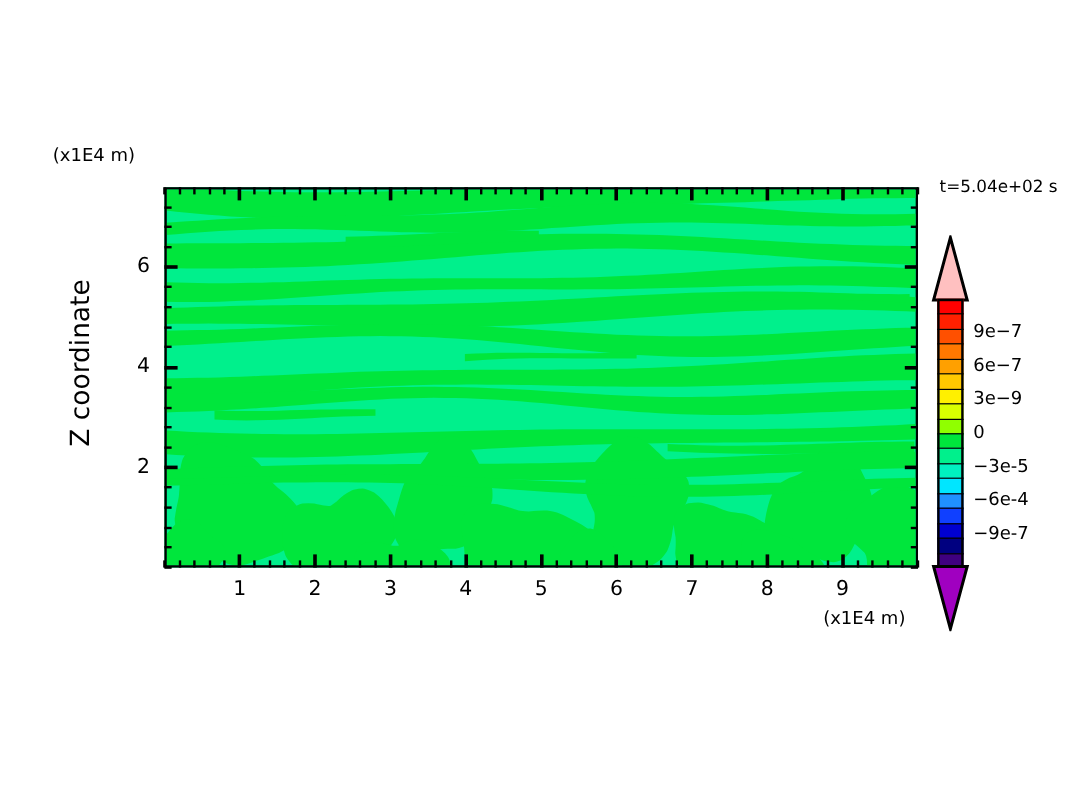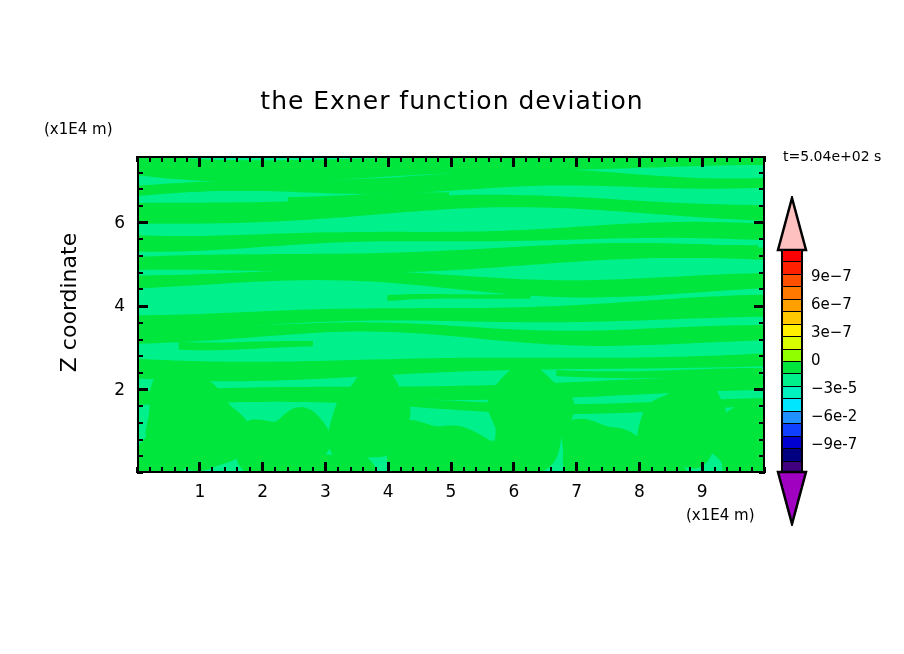--- a/index.html
+++ b/index.html
@@ -44,21 +44,20 @@
     position:absolute;left:781px;top:249px;width:22px;height:224px;
     border:2px solid #000;box-sizing:border-box;pointer-events:none;
   }
   svg{display:block;}
 </style>
 </head>
 <body>
 
 <div id="stage">
 
-  <div class="txt" id="title">the Exner function deviation</div>
   <div class="txt" id="zunit">(x1E4 m)</div>
   <div class="txt" id="xunit">(x1E4 m)</div>
   <div class="txt" id="tstamp">t=5.04e+02 s</div>
   <div class="txt" id="yaxis-label">Z coordinate</div>
 
   <div id="plotbox">
     <svg id="field" viewBox="0 0 628 317" preserveAspectRatio="none">
       <rect x="0" y="0" width="628" height="317" fill="#00F08C"></rect>
       <g id="blobs">
           <path d="M-10.0,-3.5L-1.0,-2.8L8.0,-2.1L17.0,-1.5L26.0,-0.9L35.0,-0.3L44.0,0.2L53.0,0.7L62.0,1.1L71.0,1.4L80.0,1.7L89.0,1.9L98.0,2.1L107.0,2.2L116.0,2.3L125.0,2.3L134.0,2.3L143.0,2.2L152.0,2.1L161.0,2.0L170.0,1.8L179.0,1.6L188.0,1.4L197.0,1.2L206.0,1.0L215.0,0.8L224.0,0.6L233.0,0.4L242.0,0.2L251.0,-0.0L260.0,-0.2L269.0,-0.3L278.0,-0.4L287.0,-0.5L296.0,-0.5L305.0,-0.6L314.0,-0.6L323.0,-0.6L332.0,-0.6L341.0,-0.5L350.0,-0.5L359.0,-0.5L368.0,-0.4L377.0,-0.4L386.0,-0.4L395.0,-0.3L404.0,-0.3L413.0,-0.4L422.0,-0.4L431.0,-0.5L440.0,-0.7L449.0,-0.8L458.0,-1.0L467.0,-1.3L476.0,-1.5L485.0,-1.9L494.0,-2.2L503.0,-2.6L512.0,-3.1L521.0,-3.6L530.0,-4.0L539.0,-4.6L548.0,-5.1L557.0,-5.7L566.0,-6.2L575.0,-6.8L584.0,-7.3L593.0,-7.8L602.0,-8.3L611.0,-8.8L620.0,-9.3L629.0,-9.7L638.0,-10.1L638.0,7.1L629.0,7.1L620.0,7.1L611.0,7.2L602.0,7.3L593.0,7.4L584.0,7.6L575.0,7.8L566.0,8.0L557.0,8.3L548.0,8.6L539.0,8.9L530.0,9.2L521.0,9.5L512.0,9.7L503.0,10.0L494.0,10.3L485.0,10.6L476.0,10.9L467.0,11.1L458.0,11.4L449.0,11.6L440.0,11.9L431.0,12.1L422.0,12.3L413.0,12.5L404.0,12.7L395.0,12.9L386.0,13.2L377.0,13.4L368.0,13.6L359.0,13.9L350.0,14.2L341.0,14.5L332.0,14.8L323.0,15.1L314.0,15.5L305.0,15.9L296.0,16.3L287.0,16.8L278.0,17.3L269.0,17.8L260.0,18.3L251.0,18.8L242.0,19.4L233.0,19.9L224.0,20.5L215.0,21.0L206.0,21.5L197.0,22.1L188.0,22.6L179.0,23.0L170.0,23.4L161.0,23.8L152.0,24.1L143.0,24.4L134.0,24.5L125.0,24.7L116.0,24.7L107.0,24.6L98.0,24.5L89.0,24.3L80.0,24.0L71.0,23.6L62.0,23.1L53.0,22.6L44.0,21.9L35.0,21.2L26.0,20.4L17.0,19.5L8.0,18.6L-1.0,17.6L-10.0,16.6Z" fill="#00E63C"></path>
@@ -278,19 +277,19 @@
     </div>
   <div id="cb-frame"></div>
 
   <svg class="txt" style="left:775px;top:470px;" width="34" height="56">
     <polygon id="cb-bot-arrow" points="17,54 3,2 31,2" stroke="#000" stroke-width="2.5" stroke-linejoin="miter" fill="#A000C0"></polygon>
   </svg>
 
   <div id="cb-labels">
       <div class="cb-label" style="left: 811px; top: 267px;">9e−7</div>
       <div class="cb-label" style="left: 811px; top: 295px;">6e−7</div>
-      <div class="cb-label" style="left: 811px; top: 323px;">3e−7</div>
+      <div class="cb-label" style="left: 811px; top: 323px;">3e−9</div>
       <div class="cb-label" style="left: 811px; top: 351px;">0</div>
       <div class="cb-label" style="left: 811px; top: 379px;">−3e-5</div>
-      <div class="cb-label" style="left: 811px; top: 407px;">−6e-2</div>
+      <div class="cb-label" style="left: 811px; top: 407px;">−6e-4</div>
       <div class="cb-label" style="left: 811px; top: 435px;">−9e-7</div>
     </div>
 </div>
 
 </body></html>

